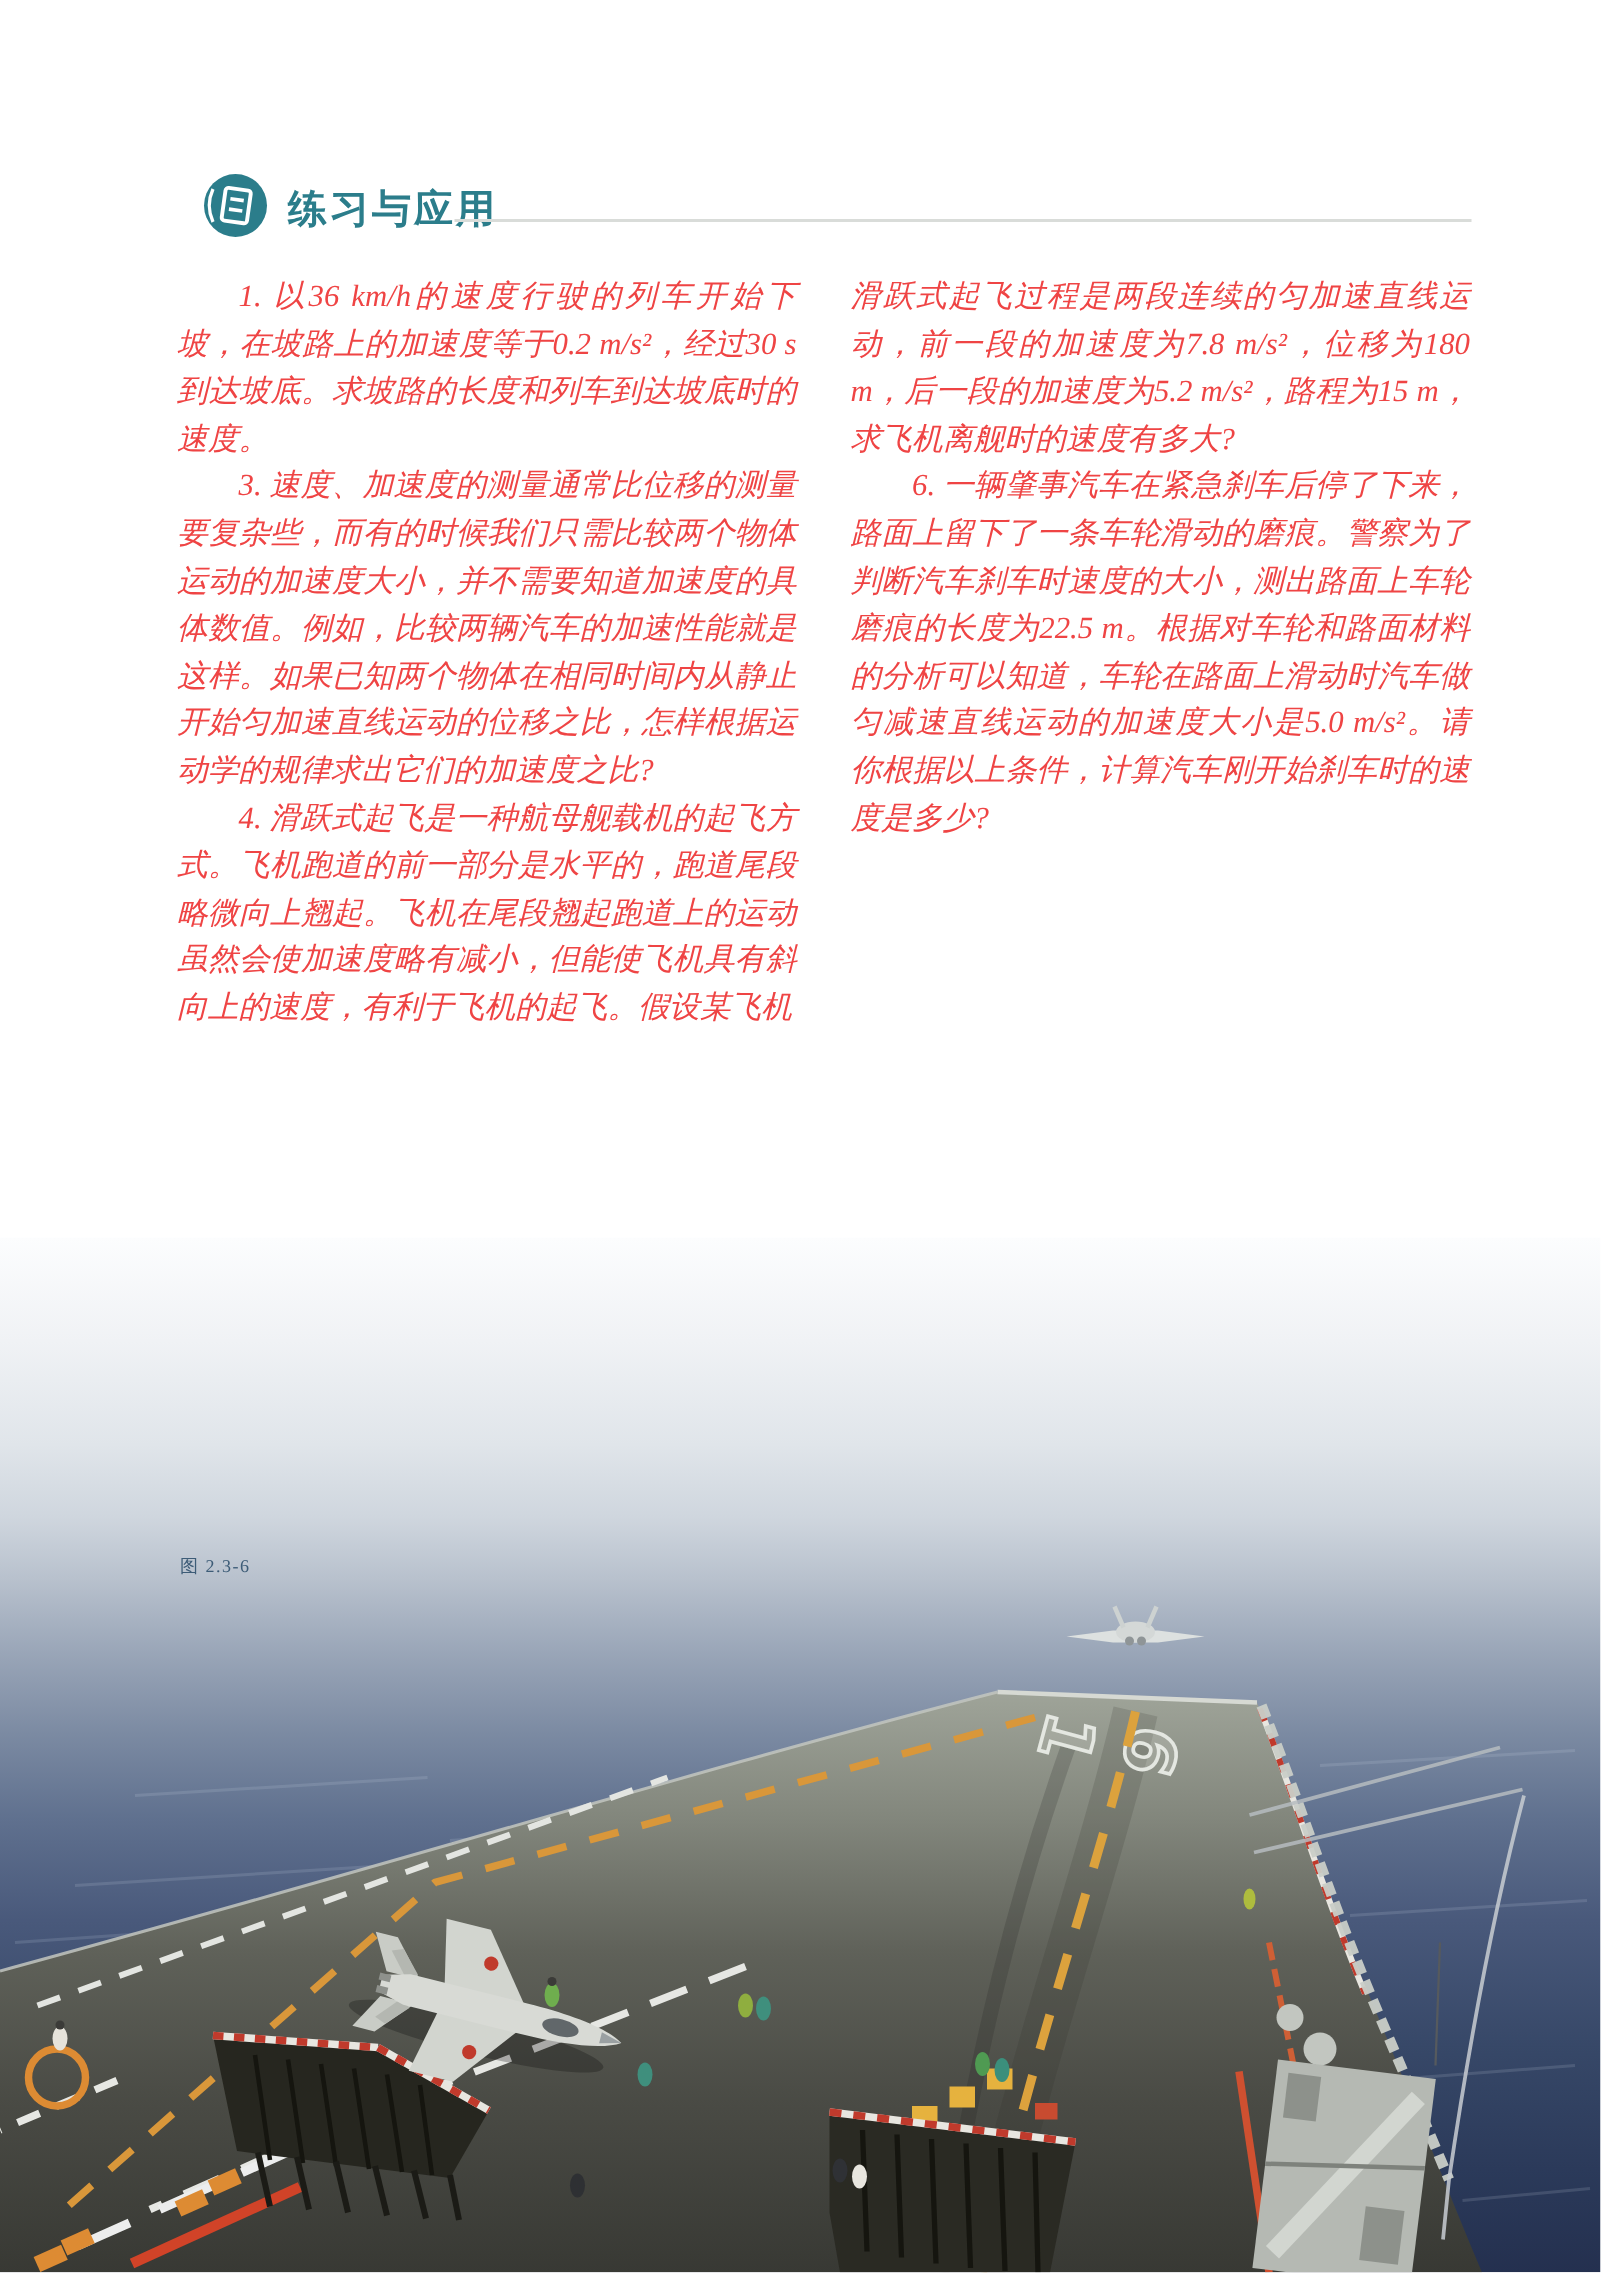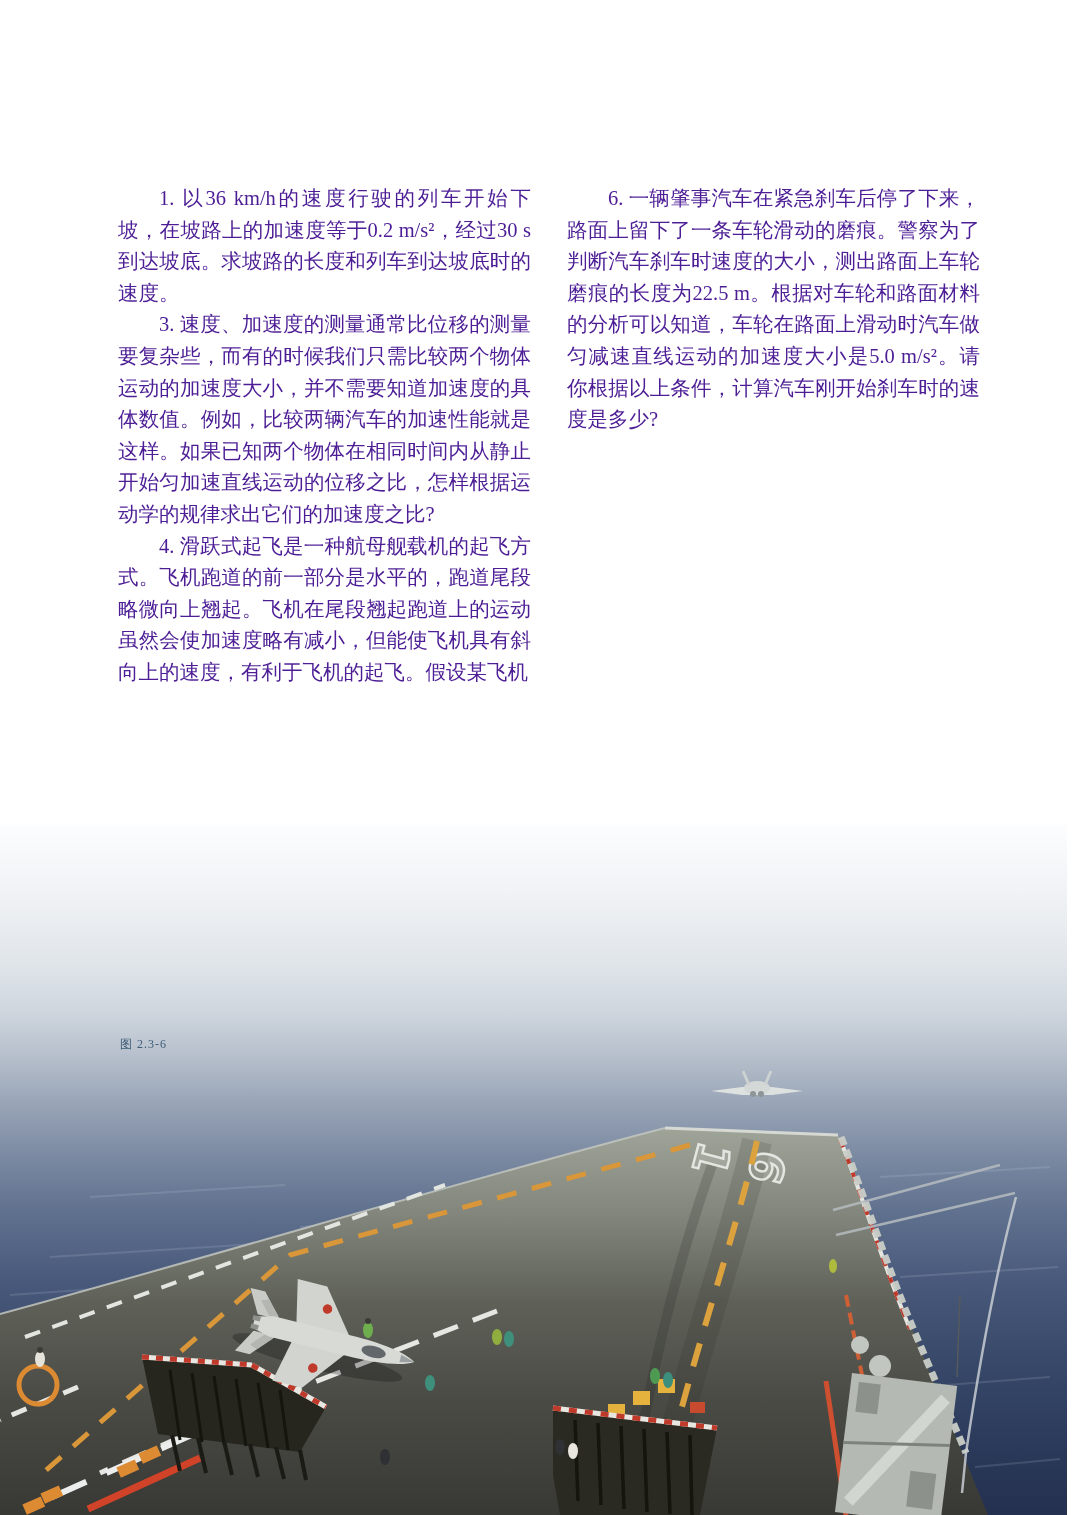--- a/index.html
+++ b/index.html
@@ -7,42 +7,58 @@
         font-family:"Liberation Serif","DejaVu Serif",serif;}
   
   #hdr{position:absolute;left:118px;top:112px;width:880px;height:56px;}
   #hdr .icon-wrap{position:absolute;left:16px;top:2px;width:46px;height:46px;}
   #hdr .title{position:absolute;left:74px;top:10px;font-family:"Liberation Sans","DejaVu Sans",sans-serif;
         font-weight:bold;font-size:26px;letter-spacing:2px;color:#2b7d8b;}
   #hdr .rule{position:absolute;left:185px;top:34px;width:678px;height:2px;background:#d9dcd9;}
   
   #cols{position:absolute;left:118px;top:183px;width:862px;display:flex;gap:36px;}
   .col{width:413px;}
-  .col p{margin:0;font-size:20.5px;line-height:31.6px;color:#4c1d95;
-         text-align:justify;text-justify:inter-character;}
+  .col p{margin:0;font-size:20.5px;line-height:31.6px;color:#ef4444;
+         text-align:justify;text-justify:inter-character;font-style:italic;}
   .col p.ind{text-indent:2em;}
   
   #photo{position:absolute;left:0;top:825px;width:1067px;height:690px;}
   #photo svg{display:block;}
   #figcap{position:absolute;left:120px;top:1036px;font-size:12px;color:#3d5c77;
           font-family:"Liberation Serif","DejaVu Serif",serif;letter-spacing:1px;}
 </style>
 </head>
 <body>
 
 <div id="page">
 
+  <div id="hdr">
+    <div class="icon-wrap">
+      <svg width="46" height="46" viewBox="0 0 46 46">
+        <circle cx="23" cy="23" r="21" fill="#2b7d8b"></circle>
+        <g transform="translate(23,23) rotate(8)">
+          <rect x="-8" y="-11" width="17" height="22" rx="2" fill="none" stroke="#ffffff" stroke-width="2.6"></rect>
+          <line x1="-4" y1="-4" x2="5" y2="-4" stroke="#ffffff" stroke-width="2.4"></line>
+          <line x1="-4" y1="3" x2="5" y2="3" stroke="#ffffff" stroke-width="2.4"></line>
+        </g>
+        <path d="M 8,12 Q 3,23 8,34" fill="none" stroke="#ffffff" stroke-width="2.2"></path>
+      </svg>
+    </div>
+    <div class="title">练习与应用</div>
+    <div class="rule"></div>
+  </div>
 
   <div id="cols">
     <div class="col">
       <p class="ind">1. 以36 km/h的速度行驶的列车开始下坡，在坡路上的加速度等于0.2 m/s²，经过30 s到达坡底。求坡路的长度和列车到达坡底时的速度。</p>
       <p class="ind">3. 速度、加速度的测量通常比位移的测量要复杂些，而有的时候我们只需比较两个物体运动的加速度大小，并不需要知道加速度的具体数值。例如，比较两辆汽车的加速性能就是这样。如果已知两个物体在相同时间内从静止开始匀加速直线运动的位移之比，怎样根据运动学的规律求出它们的加速度之比?</p>
       <p class="ind">4. 滑跃式起飞是一种航母舰载机的起飞方式。飞机跑道的前一部分是水平的，跑道尾段略微向上翘起。飞机在尾段翘起跑道上的运动虽然会使加速度略有减小，但能使飞机具有斜向上的速度，有利于飞机的起飞。假设某飞机</p>
     </div>
     <div class="col">
+      <p>滑跃式起飞过程是两段连续的匀加速直线运动，前一段的加速度为7.8 m/s²，位移为180 m，后一段的加速度为5.2 m/s²，路程为15 m，求飞机离舰时的速度有多大?</p>
       <p class="ind">6. 一辆肇事汽车在紧急刹车后停了下来，路面上留下了一条车轮滑动的磨痕。警察为了判断汽车刹车时速度的大小，测出路面上车轮磨痕的长度为22.5 m。根据对车轮和路面材料的分析可以知道，车轮在路面上滑动时汽车做匀减速直线运动的加速度大小是5.0 m/s²。请你根据以上条件，计算汽车刚开始刹车时的速度是多少?</p>
     </div>
   </div>
 
   <div id="photo">
     <svg width="1067" height="690" viewBox="0 0 1067 690">
       <defs>
         <linearGradient id="seaGrad" x1="0" y1="0" x2="0" y2="1">
           <stop offset="0" stop-color="#fcfdfe"></stop>
           <stop offset="0.10" stop-color="#f0f2f5"></stop>

